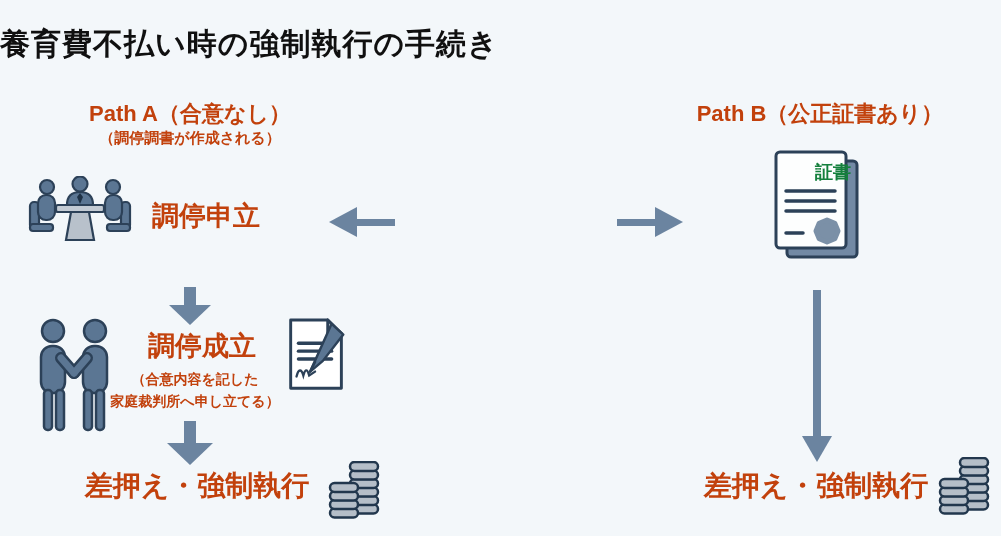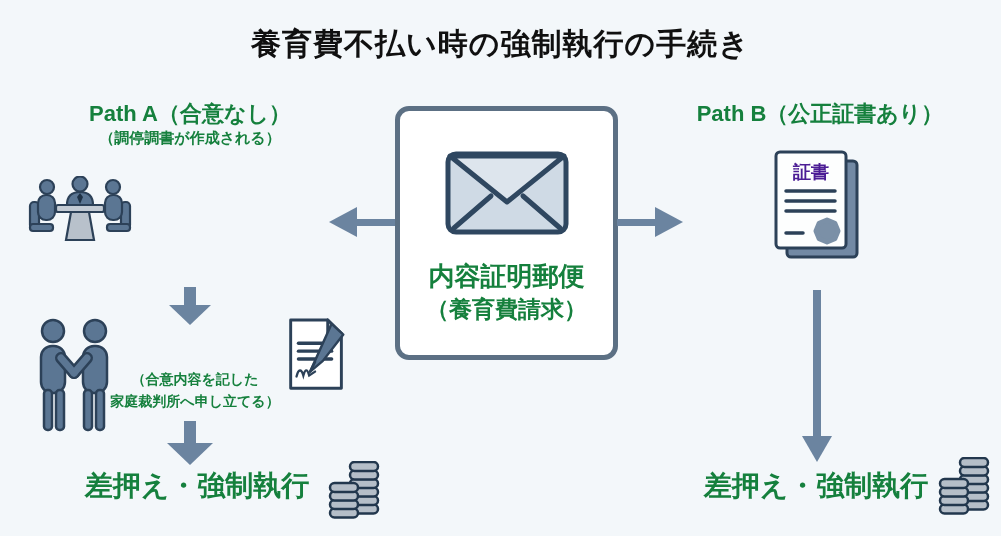--- a/index.html
+++ b/index.html
@@ -6,26 +6,25 @@
   .canvas{
     position:relative;
     width:1001px;
     height:536px;
     background:#f3f7fa;
     font-family:"Liberation Sans", sans-serif;
     color:#141414;
     overflow:hidden;
   }
   .abs{position:absolute;}
-  .txt{font-weight:700; color:#15803d; white-space:nowrap;}
+  .txt{font-weight:700; color:#c2410c; white-space:nowrap;}
   .center{text-align:center;}
 
   .title{
     left:0; right:0; top:24px;
-    text-align:center;
     font-size:30px;
     font-weight:800;
     letter-spacing:1px;
     color:#101010;
   }
 
   
   .pa-header{left:30px; top:99px;  width:320px; font-size:22px; font-weight:800;}
   .pa-sub   {left:30px; top:129px; width:320px; font-size:15px;}
   .pb-header{left:655px; top:99px; width:330px; font-size:22px; font-weight:700;}
@@ -53,21 +52,21 @@
     box-sizing:border-box;
   }
   .icon-envelope{left:50%; top:40px; transform:translateX(-50%);}
   .cb-line1{left:0; width:100%; top:148px; font-size:26px; font-weight:800;}
   .cb-line2{left:0; width:100%; top:183px; font-size:23px; font-weight:800;}
   .arrow-left {left:329px; top:206px;}
   .arrow-right{left:617px; top:206px;}
 
   
   .icon-cert {left:773px; top:149px;}
-  .cert-label{left:3px; top:11px; width:70px; font-size:18px; font-weight:800; text-align:center; color:#4c1d95;}
+  .cert-label{left:3px; top:11px; width:70px; font-size:18px; font-weight:800; text-align:center; color:#15803d;padding-left:22px;}
   .arrow-long{left:800px; top:290px;}
   .pb-final  {left:676px; top:467px; width:280px; font-size:28px; font-weight:800;}
   .icon-coins-b{left:938px; top:457px;}
 </style>
 </head>
 <body>
 
 <div class="canvas">
 
   <div class="abs title">養育費不払い時の強制執行の手続き</div>
@@ -89,20 +88,21 @@
         <circle cx="52" cy="8" r="7.5" fill="#5b7693"></circle>
         <path d="M39,29 q0,-13 13,-13 q13,0 13,13 z" fill="#5b7693"></path>
       </g>
       <polygon points="52,17 49,21 52,28 55,21" fill="#1f3246"></polygon>
       <g stroke="#2c4158" stroke-width="2.2">
         <rect x="28" y="29" width="48" height="7" rx="2" fill="#c3cbd4"></rect>
         <polygon points="43,36 61,36 66,64 38,64" fill="#b8c1cb"></polygon>
       </g>
     </svg>
   </div>
+  <div class="abs txt pa-step1-label">調停申立</div>
 
   <div class="abs arrow-d1">
     <svg width="44" height="38" viewBox="0 0 44 38">
       <rect x="16" y="0" width="12" height="20" fill="#6b84a0"></rect>
       <polygon points="1,18 43,18 22,38" fill="#6b84a0"></polygon>
     </svg>
   </div>
 
   <div class="abs icon-handshake">
     <svg width="92" height="114" viewBox="0 0 92 114">
@@ -115,20 +115,21 @@
         <rect x="28" y="72" width="8" height="40" rx="3.5" fill="#5b7693"></rect>
         <rect x="56" y="72" width="8" height="40" rx="3.5" fill="#5b7693"></rect>
         <rect x="68" y="72" width="8" height="40" rx="3.5" fill="#5b7693"></rect>
       </g>
       <path d="M33,40 L46,55" stroke="#2c4158" stroke-width="12" stroke-linecap="round"></path>
       <path d="M59,40 L46,55" stroke="#2c4158" stroke-width="12" stroke-linecap="round"></path>
       <path d="M33,40 L46,55" stroke="#5b7693" stroke-width="7" stroke-linecap="round"></path>
       <path d="M59,40 L46,55" stroke="#5b7693" stroke-width="7" stroke-linecap="round"></path>
     </svg>
   </div>
+  <div class="abs txt pa-step2-label">調停成立</div>
 
   <div class="abs icon-docpen">
     <svg width="68" height="78" viewBox="0 0 68 80">
       <path d="M7,3 H45 L59,17 V73 H7 Z" fill="#ffffff" stroke="#2c4158" stroke-width="3" stroke-linejoin="round"></path>
       <path d="M45,3 V17 H59 Z" fill="#c8d2dc" stroke="#2c4158" stroke-width="3" stroke-linejoin="round"></path>
       <g stroke="#2c4158" stroke-width="3.5" stroke-linecap="round">
         <path d="M15,27 H49"></path>
           <path d="M15,35 H49"></path>
           <path d="M15,43 H49"></path>
       </g>
@@ -160,32 +161,20 @@
         <rect x="22" y="9.5" width="28" height="9" rx="4.5"></rect>
         <rect x="22" y="1" width="28" height="9" rx="4.5"></rect>
         <rect x="2" y="47.5" width="28" height="9" rx="4.5"></rect>
         <rect x="2" y="39" width="28" height="9" rx="4.5"></rect>
         <rect x="2" y="30.5" width="28" height="9" rx="4.5"></rect>
         <rect x="2" y="22" width="28" height="9" rx="4.5"></rect>
       </g>
     </svg>
   </div>
 
-  <div class="abs center-box">
-    <div class="abs icon-envelope">
-      <svg width="124" height="84" viewBox="0 0 124 84">
-        <rect x="3" y="3" width="118" height="78" rx="8" fill="#cfdae5" stroke="#2f4760" stroke-width="5"></rect>
-        <path d="M5,5 H119 L62,51 Z" fill="#dde5ed" stroke="#2f4760" stroke-width="5" stroke-linejoin="round"></path>
-        <path d="M9,77 L46,45" stroke="#2f4760" stroke-width="5" stroke-linecap="round"></path>
-        <path d="M115,77 L78,45" stroke="#2f4760" stroke-width="5" stroke-linecap="round"></path>
-      </svg>
-    </div>
-    <div class="abs txt center cb-line1">内容証明郵便</div>
-    <div class="abs txt center cb-line2">（養育費請求）</div>
-  </div>
 
   <div class="abs arrow-left">
     <svg width="66" height="32" viewBox="0 0 66 32">
       <rect x="24" y="13" width="42" height="7" fill="#6b84a0"></rect>
       <polygon points="0,16 28,1 28,31" fill="#6b84a0"></polygon>
     </svg>
   </div>
 
   <div class="abs arrow-right">
     <svg width="66" height="32" viewBox="0 0 66 32">

